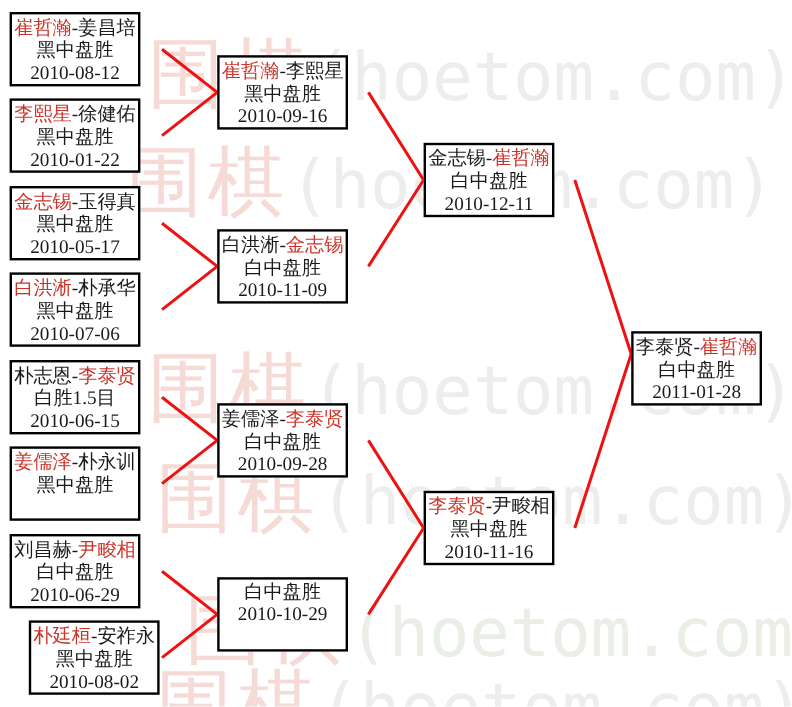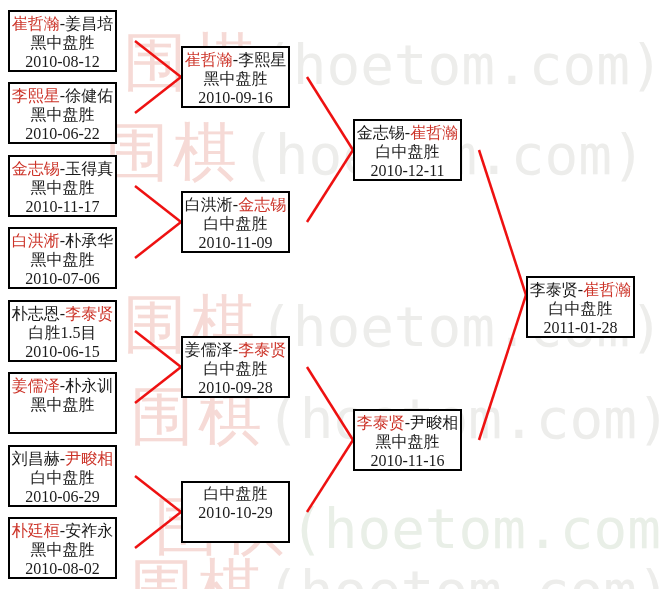--- a/index.html
+++ b/index.html
@@ -50,47 +50,47 @@
   </svg>
 
   <div class="box" style="left:8px;top:10px" data-winner="p1">
     <div class="names"><span class="p1">崔哲瀚</span><span class="sep">-</span><span class="p2">姜昌培</span></div>
     <div class="result">黑中盘胜</div>
     <div class="date">2010-08-12</div>
   </div>
   <div class="box" style="left:8px;top:82px" data-winner="p1">
     <div class="names"><span class="p1">李熙星</span><span class="sep">-</span><span class="p2">徐健佑</span></div>
     <div class="result">黑中盘胜</div>
-    <div class="date">2010-06-22</div>
+    <div class="date">2010-01-22</div>
   </div>
   <div class="box" style="left:8px;top:155px" data-winner="p1">
     <div class="names"><span class="p1">金志锡</span><span class="sep">-</span><span class="p2">玉得真</span></div>
     <div class="result">黑中盘胜</div>
-    <div class="date">2010-11-17</div>
+    <div class="date">2010-05-17</div>
   </div>
   <div class="box" style="left:8px;top:227px" data-winner="p1">
     <div class="names"><span class="p1">白洪淅</span><span class="sep">-</span><span class="p2">朴承华</span></div>
     <div class="result">黑中盘胜</div>
     <div class="date">2010-07-06</div>
   </div>
   <div class="box" style="left:8px;top:300px" data-winner="p2">
     <div class="names"><span class="p1">朴志恩</span><span class="sep">-</span><span class="p2">李泰贤</span></div>
     <div class="result">白胜1.5目</div>
     <div class="date">2010-06-15</div>
   </div>
   <div class="box" style="left:8px;top:372px" data-winner="p1">
     <div class="names"><span class="p1">姜儒泽</span><span class="sep">-</span><span class="p2">朴永训</span></div>
     <div class="result">黑中盘胜</div>
   </div>
   <div class="box" style="left:8px;top:445px" data-winner="p2">
     <div class="names"><span class="p1">刘昌赫</span><span class="sep">-</span><span class="p2">尹畯相</span></div>
     <div class="result">白中盘胜</div>
     <div class="date">2010-06-29</div>
   </div>
-  <div class="box" style="left:8px;top:517px" data-winner="p1">
+  <div class="box" style="left:24px;top:517px" data-winner="p1">
     <div class="names"><span class="p1">朴廷桓</span><span class="sep">-</span><span class="p2">安祚永</span></div>
     <div class="result">黑中盘胜</div>
     <div class="date">2010-08-02</div>
   </div>
 
   <div class="box" style="left:181px;top:46px" data-winner="p1">
     <div class="names"><span class="p1">崔哲瀚</span><span class="sep">-</span><span class="p2">李熙星</span></div>
     <div class="result">黑中盘胜</div>
     <div class="date">2010-09-16</div>
   </div>

